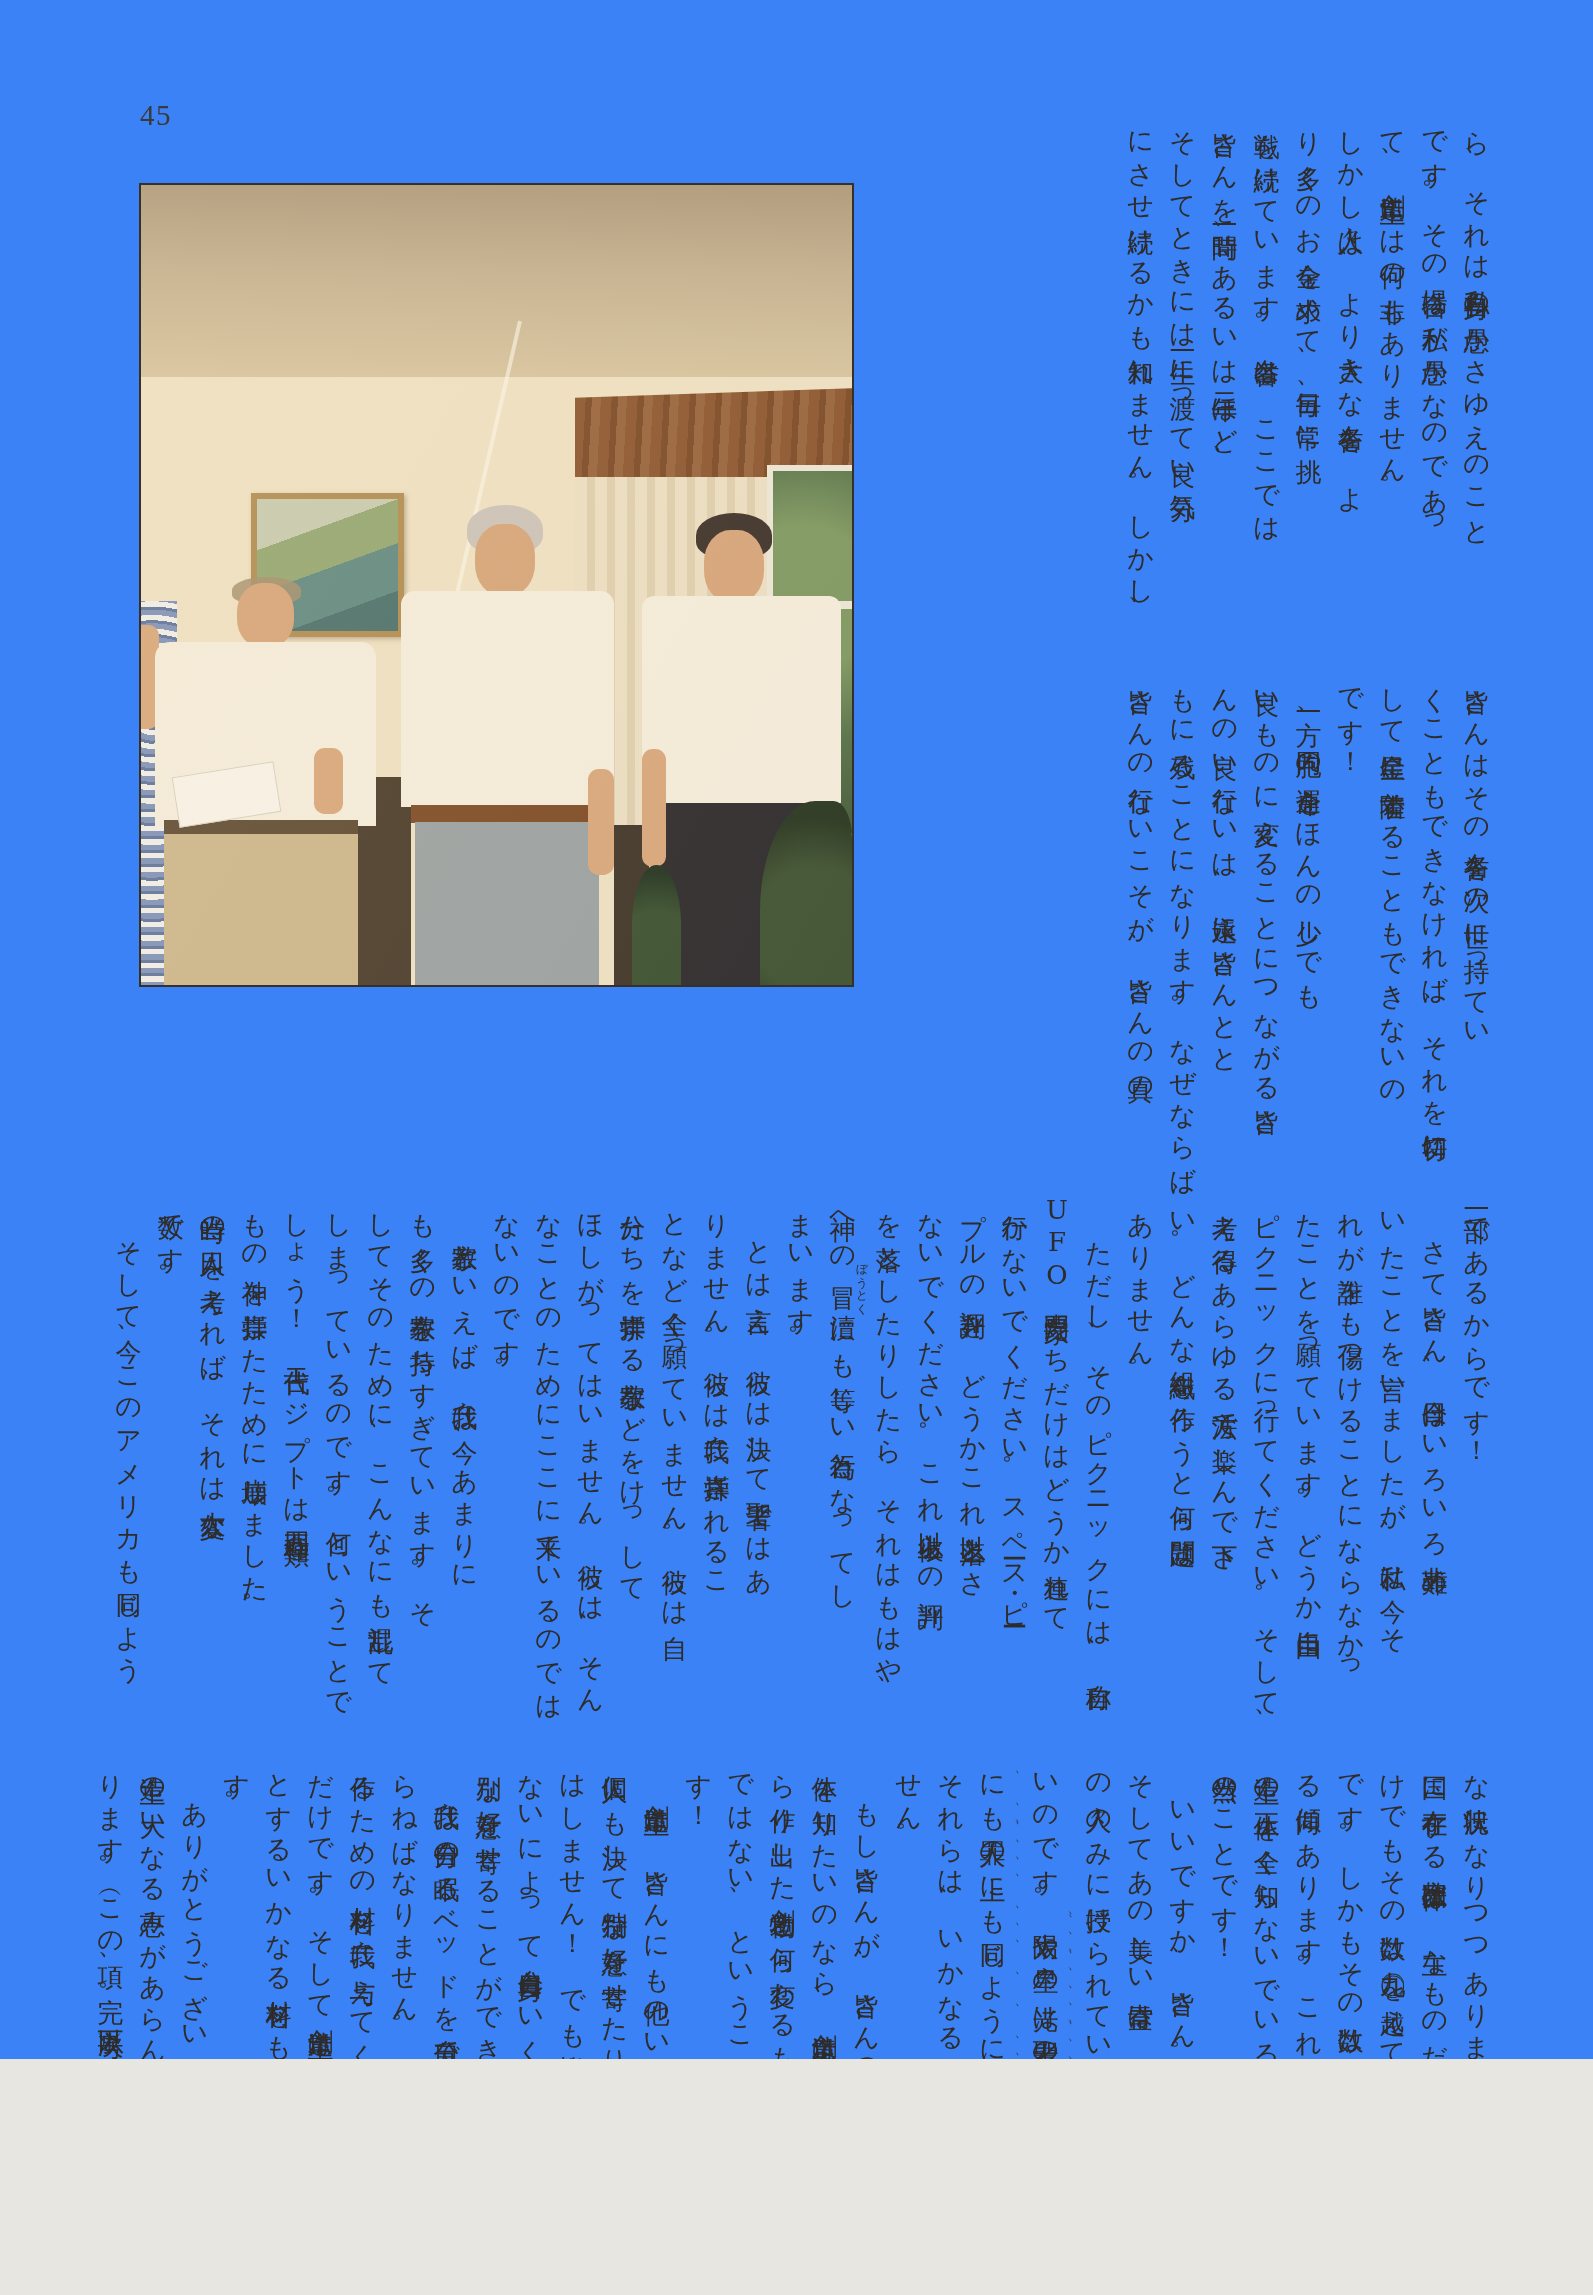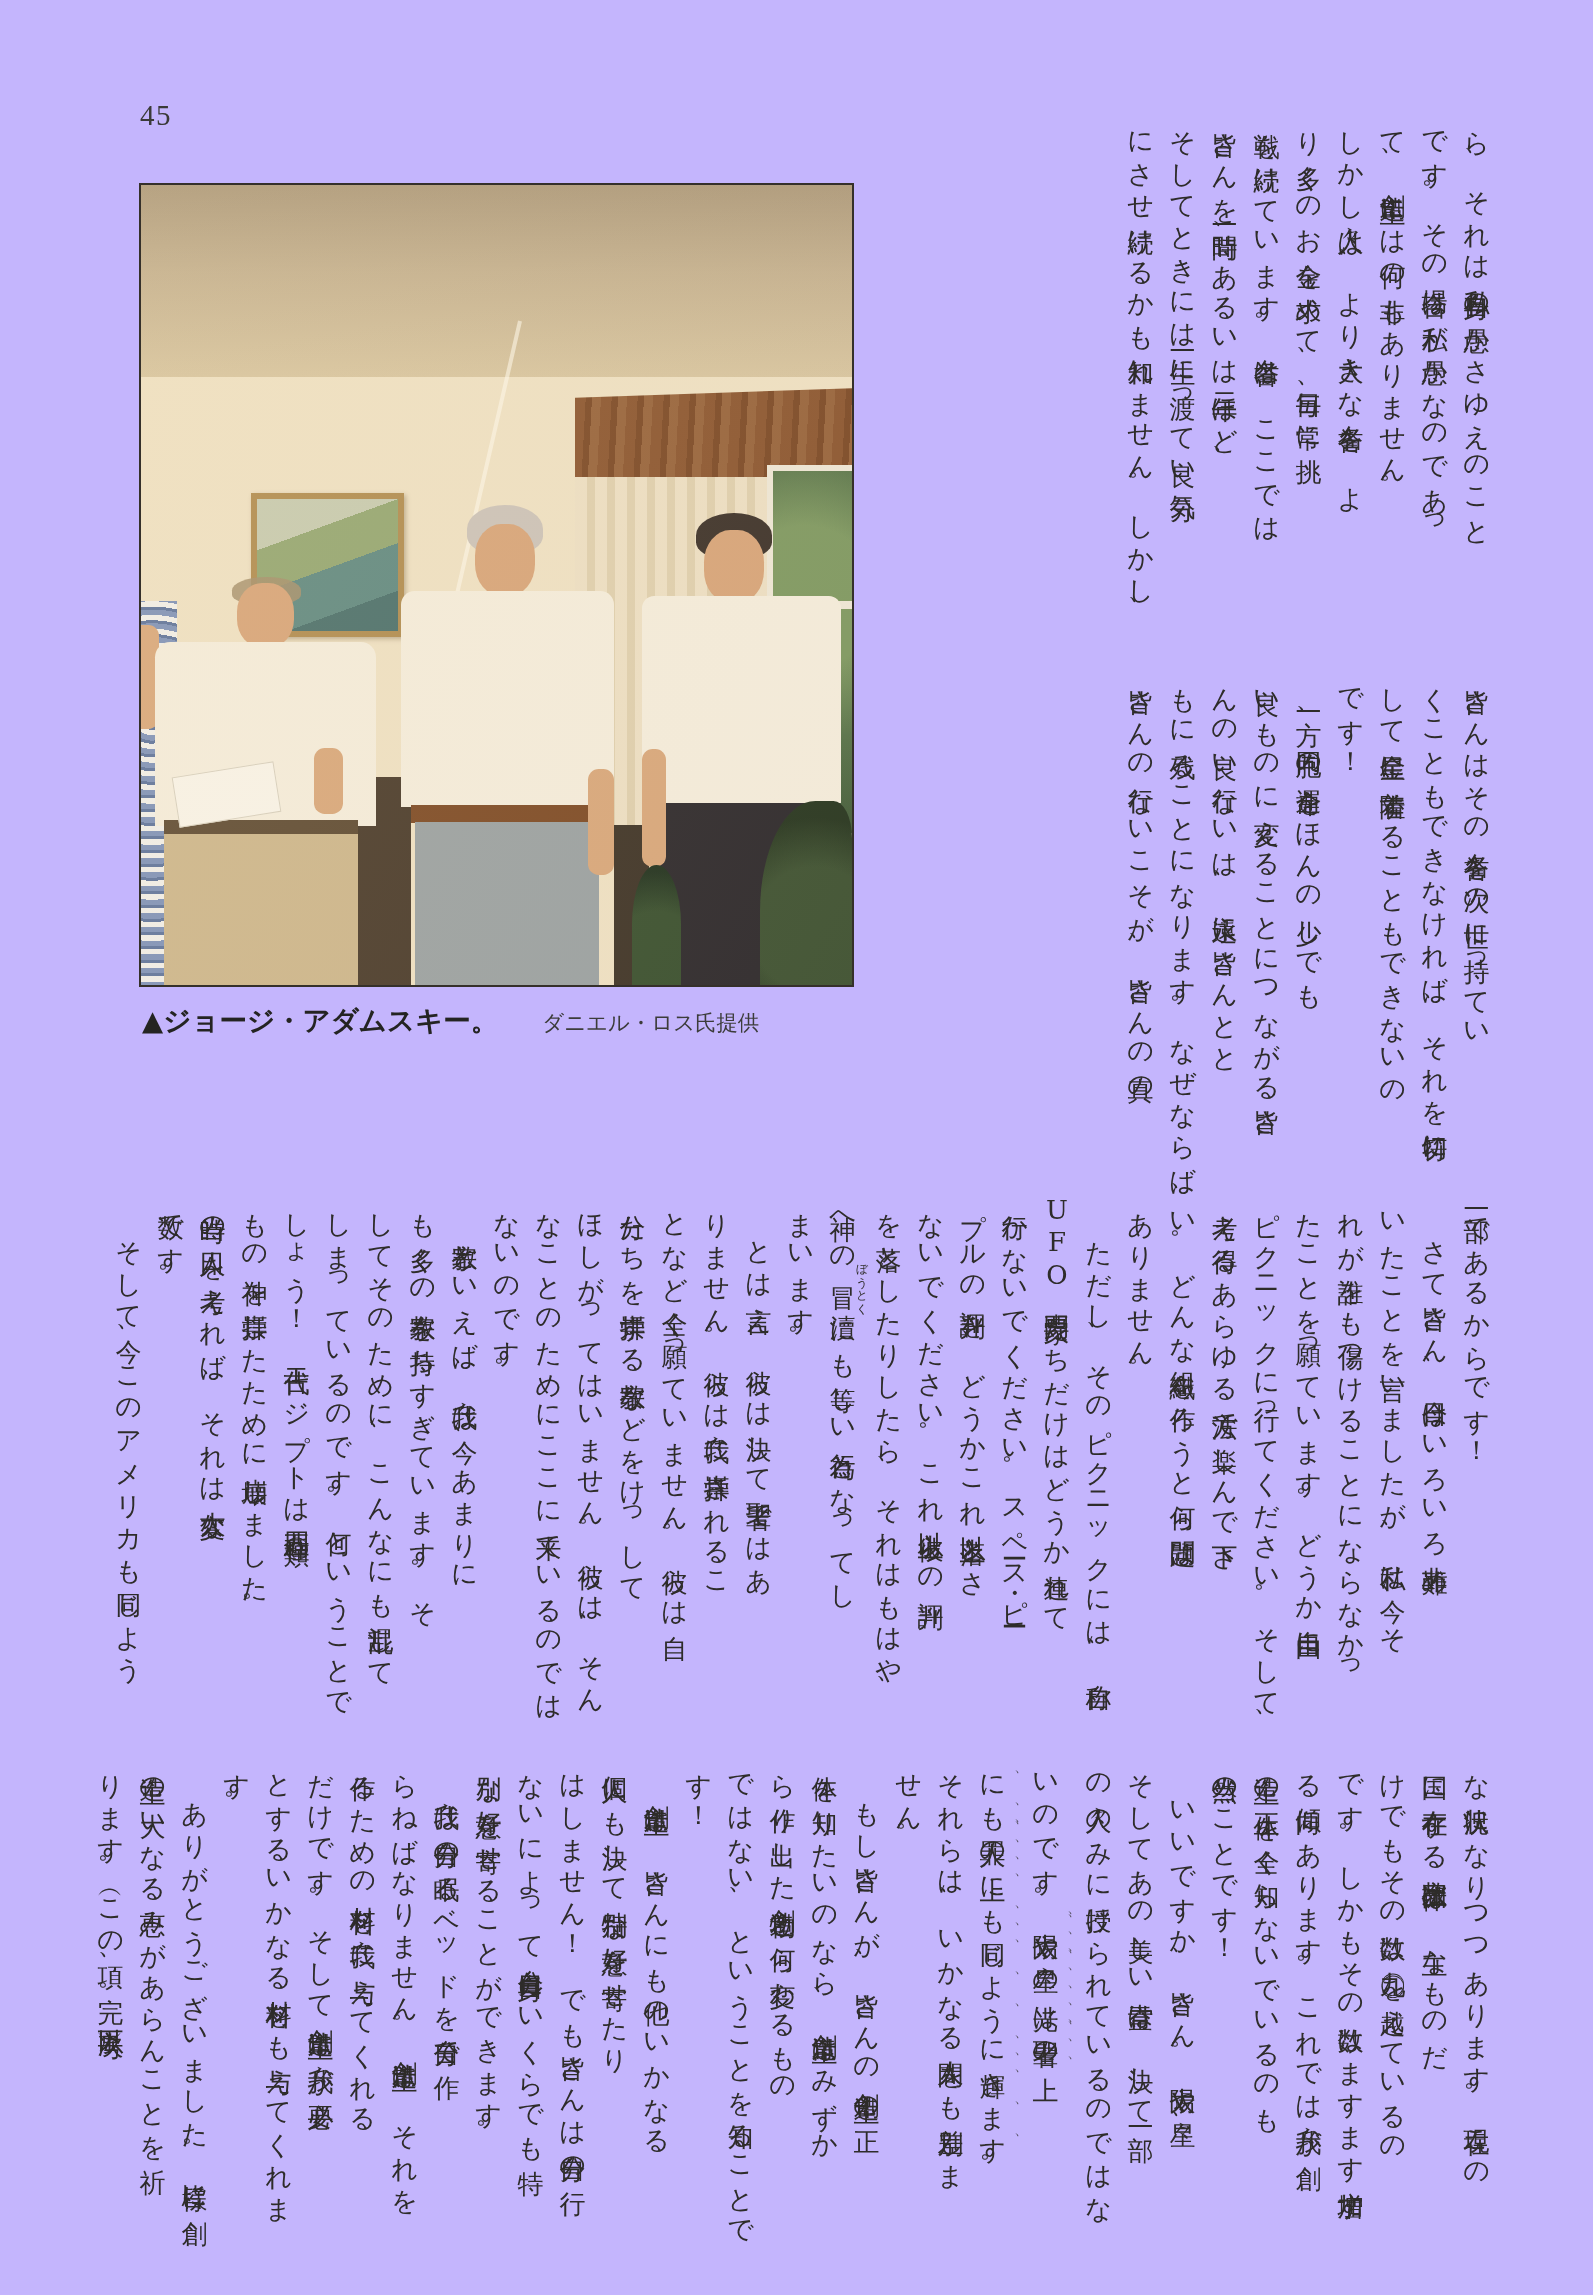--- a/index.html
+++ b/index.html
@@ -1,19 +1,19 @@
 <!DOCTYPE html>
 <html lang="ja" style="font-size:12.2px"><head>
 <meta charset="utf-8">
 <style>
   html,body{margin:0;padding:0;background:#e8e6e1;}
   .page{
     position:relative;
-    width:1593px;height:2295px;
-    background:#c4b5fd;
+    width:1593px;height:2059px;
+    background:#3b82f6;
     font-family:"DejaVu Serif", serif;
     color:#2e2c2a;
     overflow:hidden;
   }
   .page-number{
     position:absolute;left:140px;top:99px;
     font-size:29px;letter-spacing:1.5px;color:#3a3a38;
     font-family:"Liberation Serif", serif;
   }
   
@@ -157,24 +157,20 @@
       <div class="shirt"></div>
       <div class="pants"></div>
       <div class="arm"></div>
     </div>
 
     <div class="ph-plant"></div>
     <div class="ph-plant2"></div>
     <div class="ph-film"></div>
   </figure>
 
-  <div class="caption">
-    <span class="cap-title">▲ジョージ・アダムスキー。</span>
-    <span class="cap-credit">ダニエル・ロス氏提供</span>
-  </div>
 
   <section class="vblock b1">
       <div class="vcol"><span>ら、それは私自身の愚かさゆえのこと</span></div>
       <div class="vcol"><span>です。その場合は私が愚かなのであっ</span></div>
       <div class="vcol"><span>て、創造主には何の非もありません。</span></div>
       <div class="vcol"><span>しかし人々は、より大きな名誉を、よ</span></div>
       <div class="vcol"><span>り多くのお金を求めて、毎日、常に挑</span></div>
       <div class="vcol"><span>戦を続けています。名誉は、ここでは</span></div>
       <div class="vcol"><span>皆さんを一時間、あるいは二年ほど、</span></div>
       <div class="vcol"><span>そしてときには一生に渡って良い気分</span></div>

